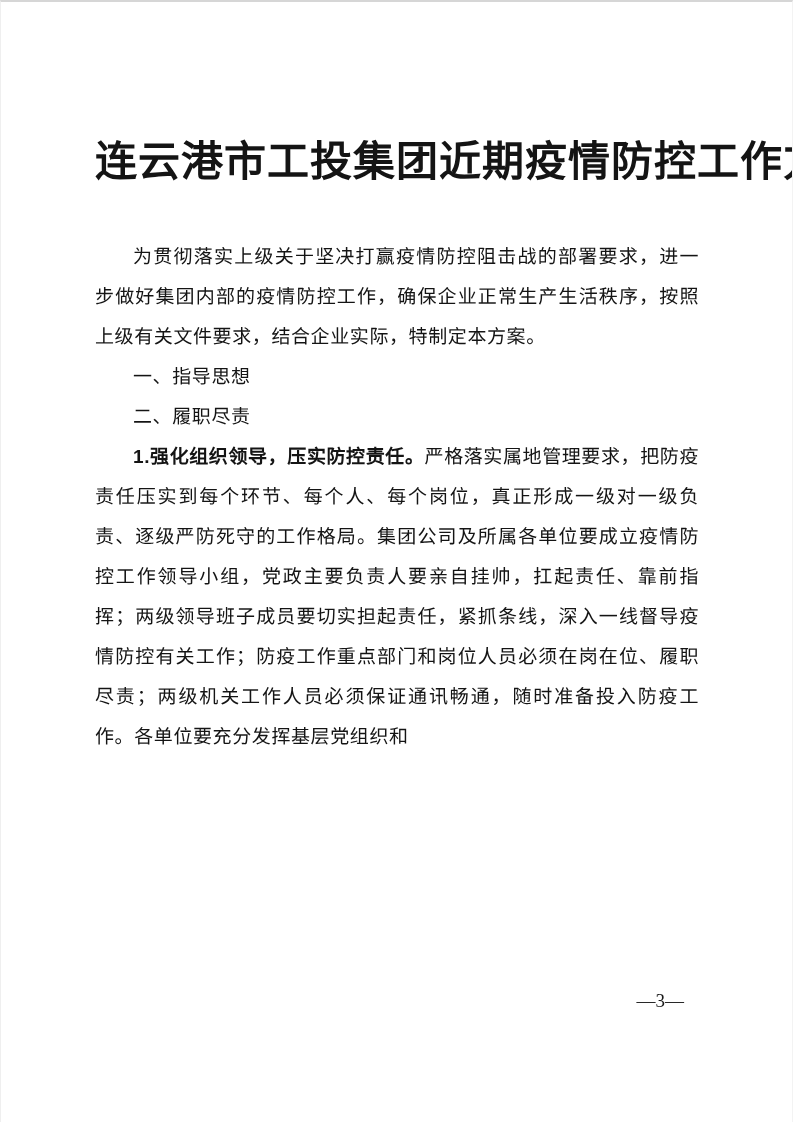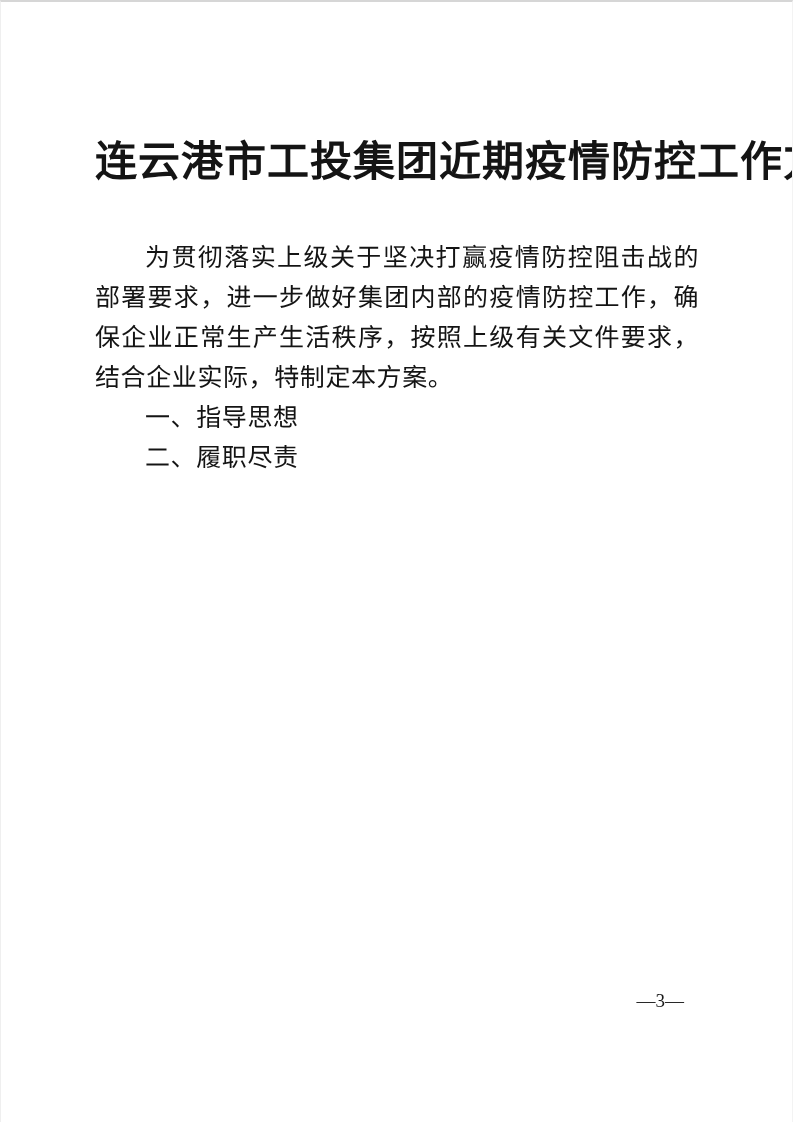--- a/index.html
+++ b/index.html
@@ -26,21 +26,21 @@
     margin: 0 0 55px 0;
     font-size: 42px;
     line-height: 40px;
     font-weight: 700;
     text-align: center;
     letter-spacing: 1px;
     white-space: nowrap;
   }
   .para {
     margin: 0;
-    font-size: 25px;
+    font-size: 19px;
     line-height: 40px;
     letter-spacing: 0.6px;
     text-align: justify;
     text-indent: 2em;
     font-weight: 400;
   }
   .bold-lead {
     font-weight: 700;
   }
   .page-number {
@@ -59,15 +59,16 @@
 <div class="page">
   <h1 class="doc-title">连云港市工投集团近期疫情防控工作方案</h1>
 
   <p class="para">为贯彻落实上级关于坚决打赢疫情防控阻击战的部署要求，进一步做好集团内部的疫情防控工作，确保企业正常生产生活秩序，按照上级有关文件要求，结合企业实际，特制定本方案。</p>
 
   <p class="para">一、指导思想</p>
 
 
   <p class="para">二、履职尽责</p>
 
+  <p class="para"><span class="bold-lead">1.强化组织领导，压实防控责任。</span><span>严格落实属地管理要求，把防疫责任压实到每个环节、每个人、每个岗位，真正形成一级对一级负责、逐级严防死守的工作格局。集团公司及所属各单位要成立疫情防控工作领导小组，党政主要负责人要亲自挂帅，扛起责任、靠前指挥；两级领导班子成员要切实担起责任，紧抓条线，深入一线督导疫情防控有关工作；防疫工作重点部门和岗位人员必须在岗在位、履职尽责；两级机关工作人员必须保证通讯畅通，随时准备投入防疫工作。各单位要充分发挥基层党组织和</span></p>
 
   <div class="page-number">—3—</div>
 </div>
 
 </body></html>

